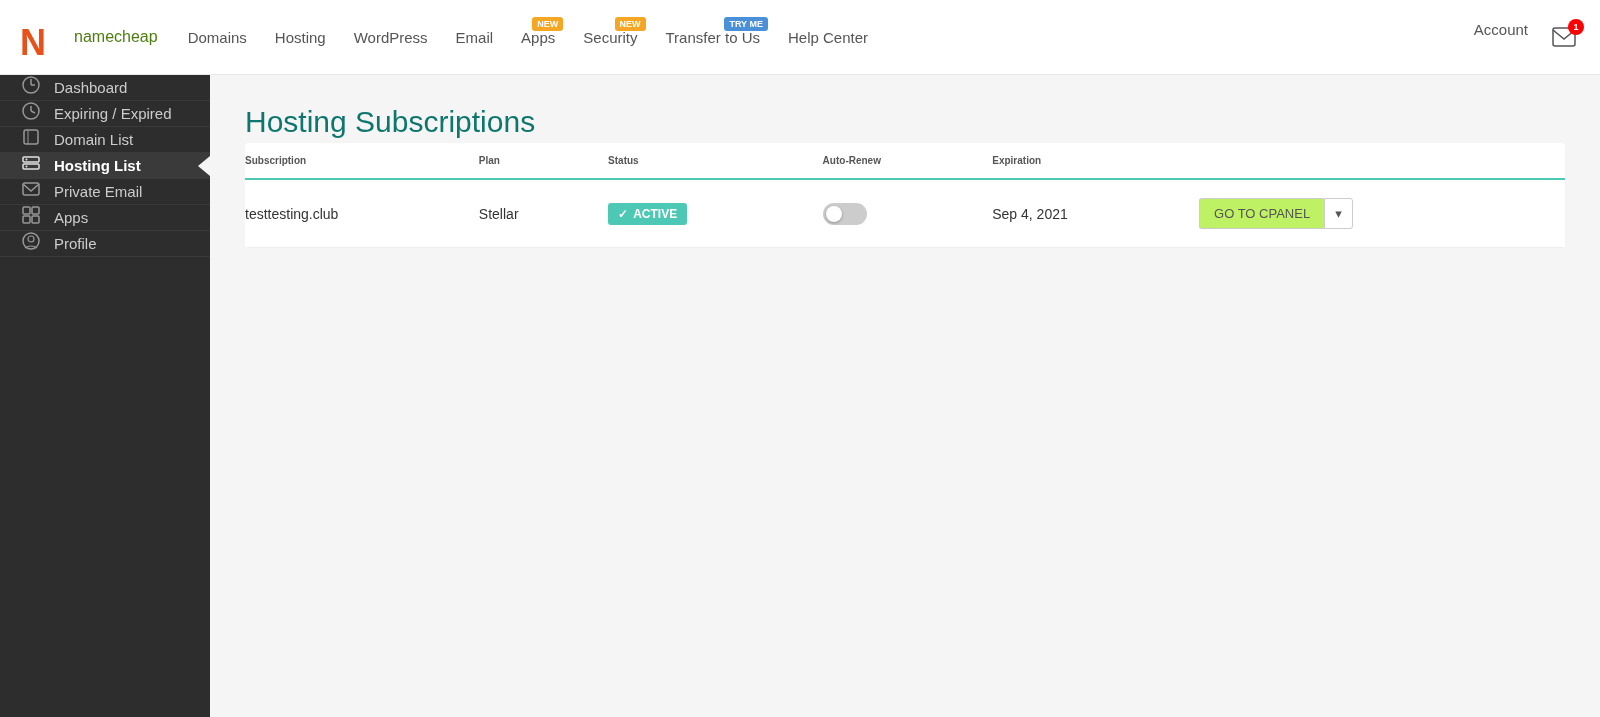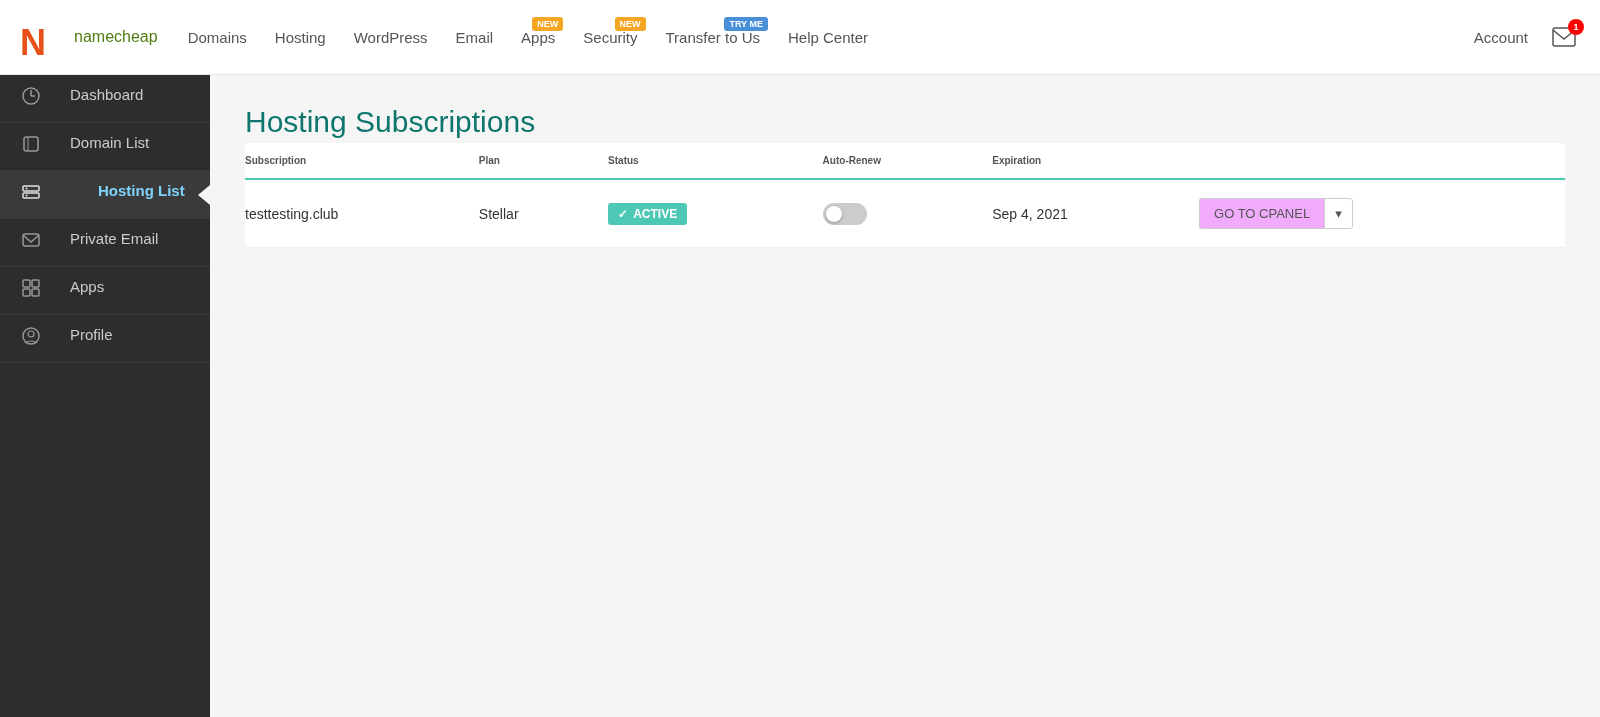--- a/index.html
+++ b/index.html
@@ -48,21 +48,21 @@
       font-size: 9px;
       font-weight: bold;
       padding: 2px 5px;
       border-radius: 3px;
       color: #fff;
     }
     .badge-new { background: #f5a623; }
     .badge-tryme { background: #4a90d9; }
     .nav-right {
       display: flex;
-      align-items: center;
+      align-items: flex-start;
       gap: 20px;
     }
     .nav-account {
       color: #555;
       font-size: 15px;
       cursor: pointer;
     }
     .mail-icon-wrap {
       position: relative;
       width: 32px;
@@ -98,23 +98,23 @@
     
     .sidebar {
       width: 210px;
       background: #2d2d2d;
       flex-shrink: 0;
       display: flex;
       flex-direction: column;
     }
     .sidebar-item {
       display: flex;
-      align-items: flex-start;
-      gap: 28px;
-      padding: 11px 20px;
+      align-items: center;
+      gap: 12px;
+      padding: 0 20px;
       color: #ccc;
       cursor: pointer;
       font-size: 15px;
       border-bottom: 1px solid #3a3a3a;
       position: relative;
     }
     .sidebar-item.active {
       background: #3a3a3a;
       color: #fff;
     }
@@ -213,21 +213,21 @@
       box-shadow: 0 1px 3px rgba(0,0,0,0.3);
     }
 
     
     .cpanel-btn-wrap {
       display: flex;
       align-items: center;
     }
     .cpanel-btn {
       border: 1px solid #ccc;
-      background: #f0abfc;
+      background: #bef264;
       color: #555;
       padding: 7px 14px;
       font-size: 13px;
       cursor: pointer;
       border-right: none;
       border-radius: 3px 0 0 3px;
       white-space: nowrap;
     }
     .cpanel-dropdown {
       border: 1px solid #ccc;
@@ -292,36 +292,46 @@
             <circle cx="10" cy="10" r="8" fill="none" stroke="#aaa" stroke-width="1.5"></circle>
             <line x1="10" y1="10" x2="10" y2="4" stroke="#aaa" stroke-width="1.5"></line>
             <line x1="10" y1="10" x2="14" y2="10" stroke="#aaa" stroke-width="1.5"></line>
           </svg>
       </span>
       <span>Dashboard</span>
     </div>
     <div class="sidebar-item">
       <span class="sidebar-icon">
         <svg width="20" height="20" viewBox="0 0 20 20">
+            <circle cx="10" cy="10" r="8" fill="none" stroke="#aaa" stroke-width="1.5"></circle>
+            <line x1="10" y1="10" x2="10" y2="5" stroke="#aaa" stroke-width="1.5"></line>
+            <line x1="10" y1="10" x2="14" y2="12" stroke="#aaa" stroke-width="1.5"></line>
+          </svg>
+      </span>
+      <span>Expiring / Expired</span>
+    </div>
+    <div class="sidebar-item">
+      <span class="sidebar-icon">
+        <svg width="20" height="20" viewBox="0 0 20 20">
             <rect x="3" y="3" width="14" height="14" rx="2" fill="none" stroke="#aaa" stroke-width="1.5"></rect>
             <line x1="7" y1="3" x2="7" y2="17" stroke="#aaa" stroke-width="1"></line>
           </svg>
       </span>
       <span>Domain List</span>
     </div>
     <div class="sidebar-item active">
       <span class="sidebar-icon">
         <svg width="20" height="20" viewBox="0 0 20 20">
             <rect x="2" y="4" width="16" height="5" rx="1" fill="none" stroke="#fff" stroke-width="1.5"></rect>
             <rect x="2" y="11" width="16" height="5" rx="1" fill="none" stroke="#fff" stroke-width="1.5"></rect>
             <circle cx="5.5" cy="6.5" r="1" fill="#fff"></circle>
             <circle cx="5.5" cy="13.5" r="1" fill="#fff"></circle>
           </svg>
       </span>
-      <span style="color:#7dd3fc;font-weight:600;margin-left:28px;">Hosting List</span>
+      <span style="color:#ffffff;font-weight:600;">Hosting List</span>
     </div>
     <div class="sidebar-item">
       <span class="sidebar-icon">
         <svg width="20" height="20" viewBox="0 0 20 20">
             <rect x="2" y="4" width="16" height="12" rx="2" fill="none" stroke="#aaa" stroke-width="1.5"></rect>
             <polyline points="2,5 10,12 18,5" fill="none" stroke="#aaa" stroke-width="1.5"></polyline>
           </svg>
       </span>
       <span>Private Email</span>
     </div>

